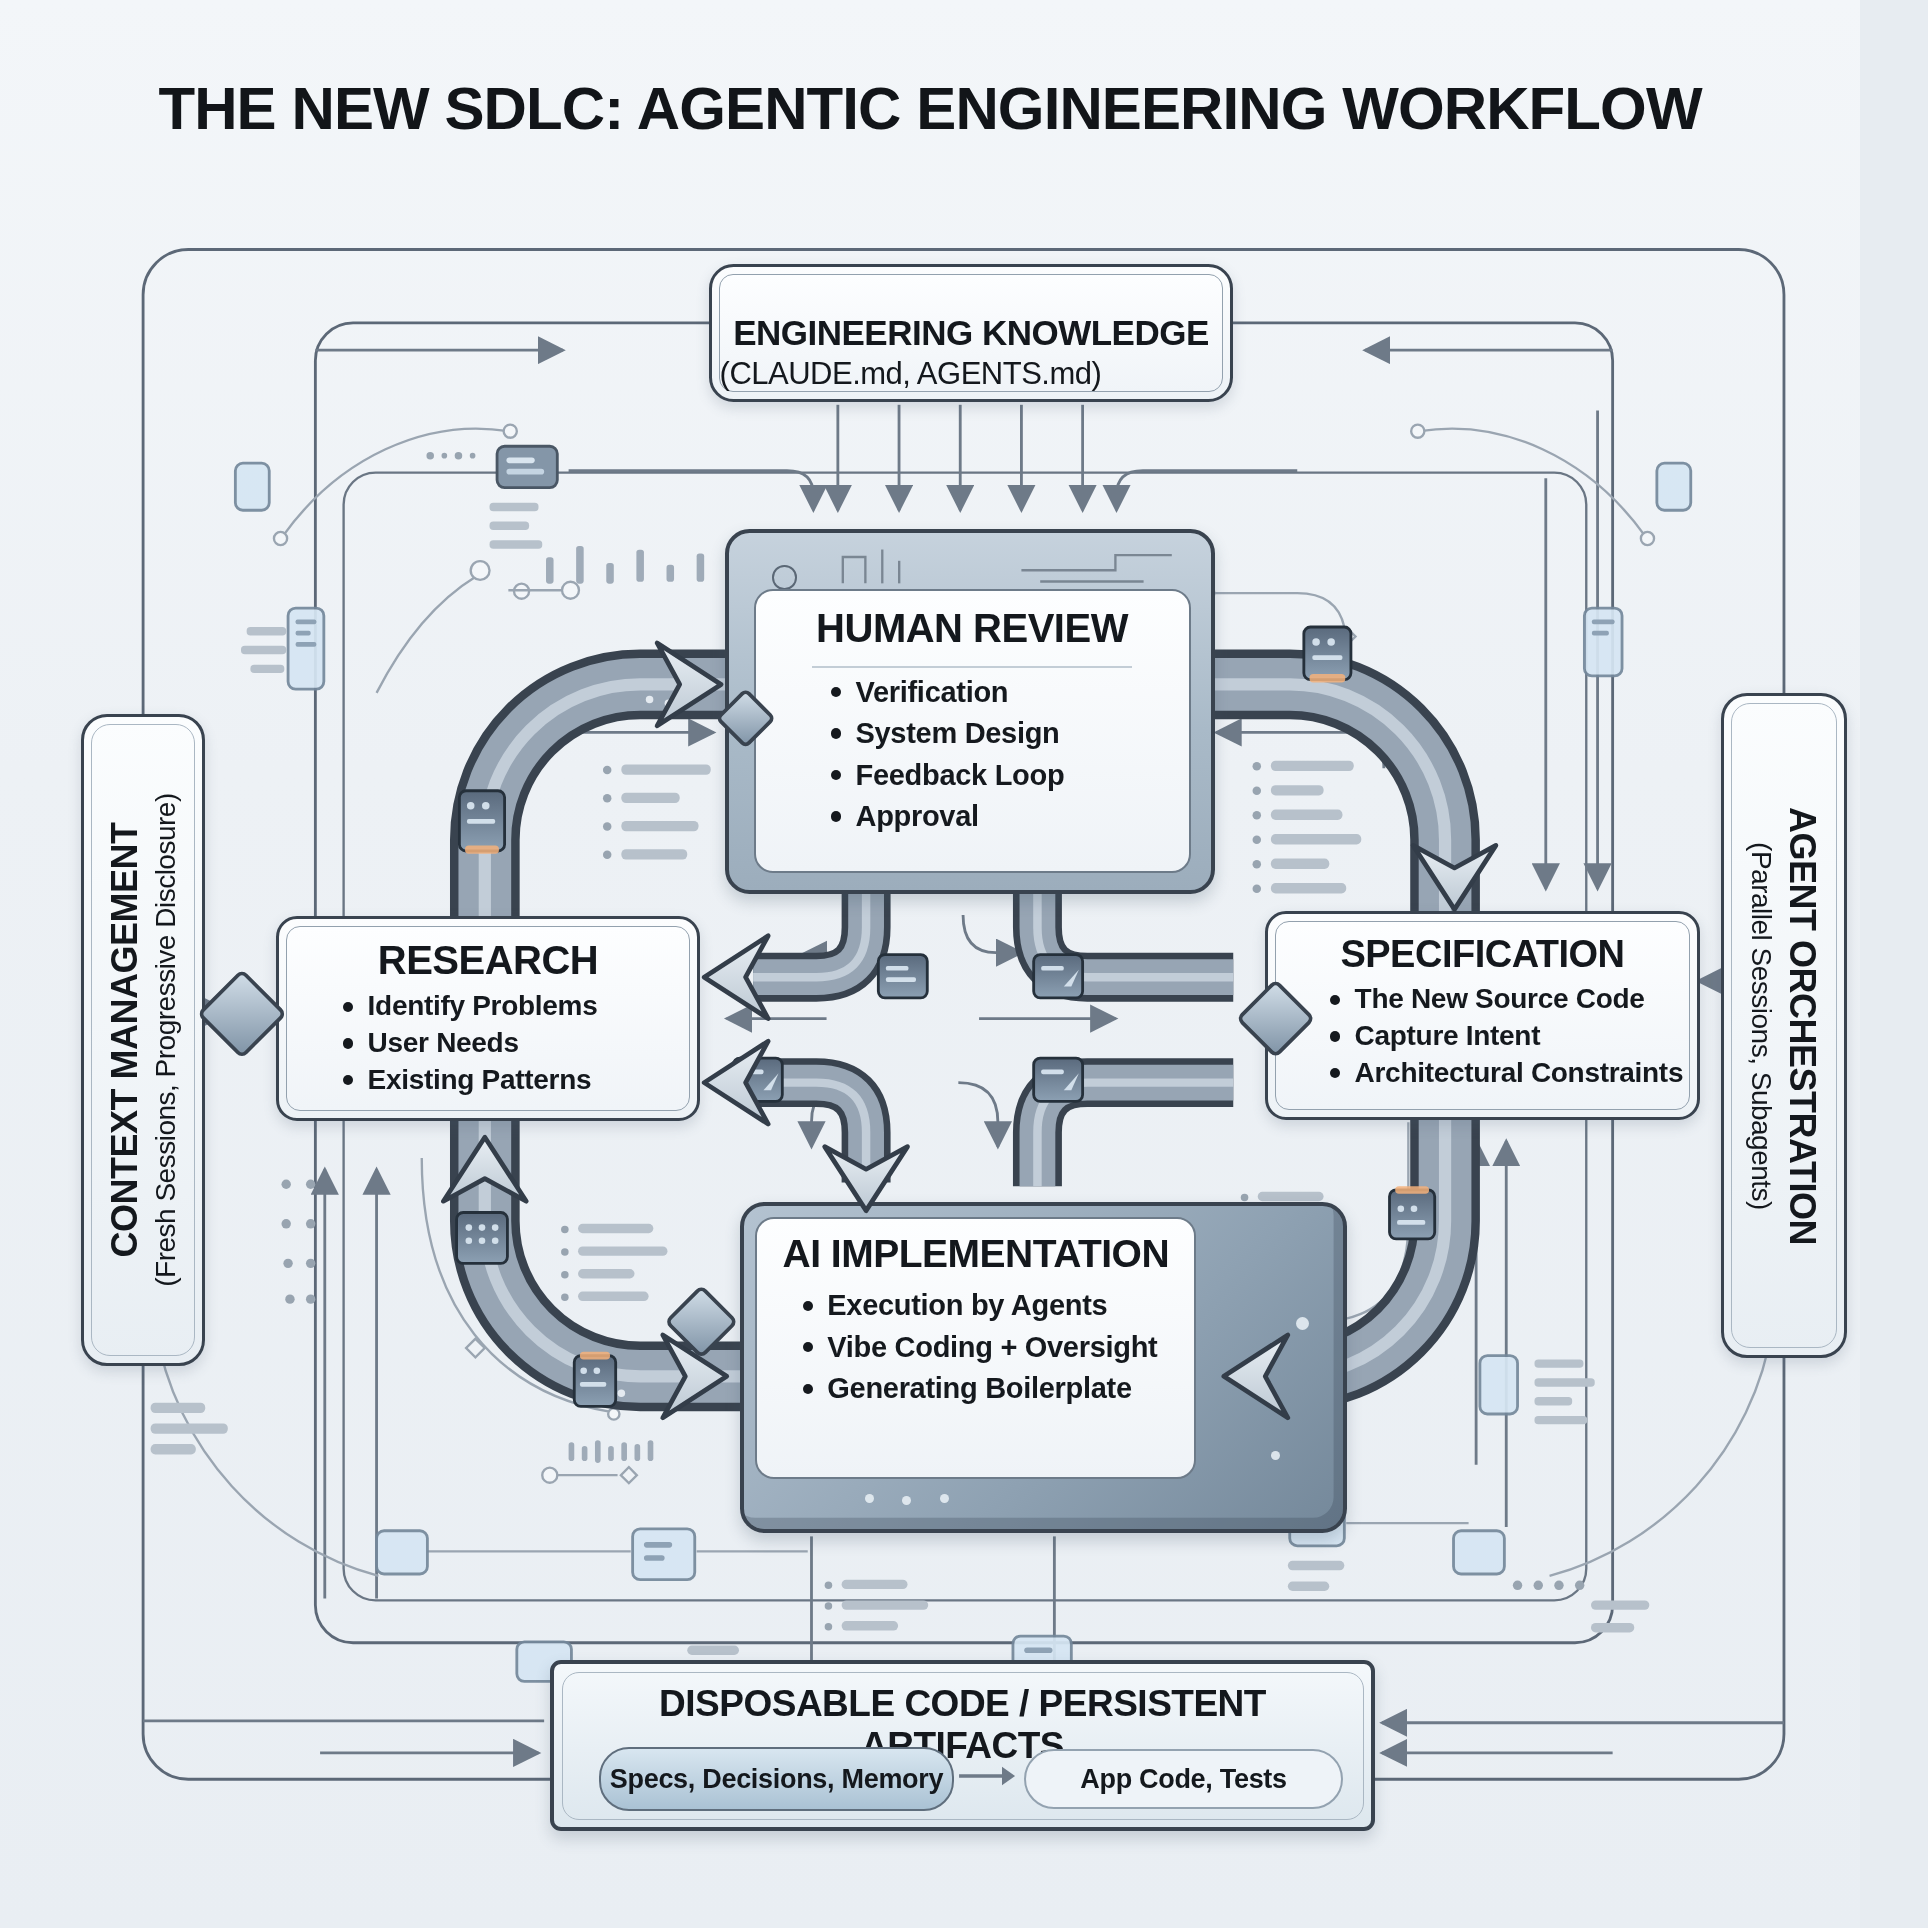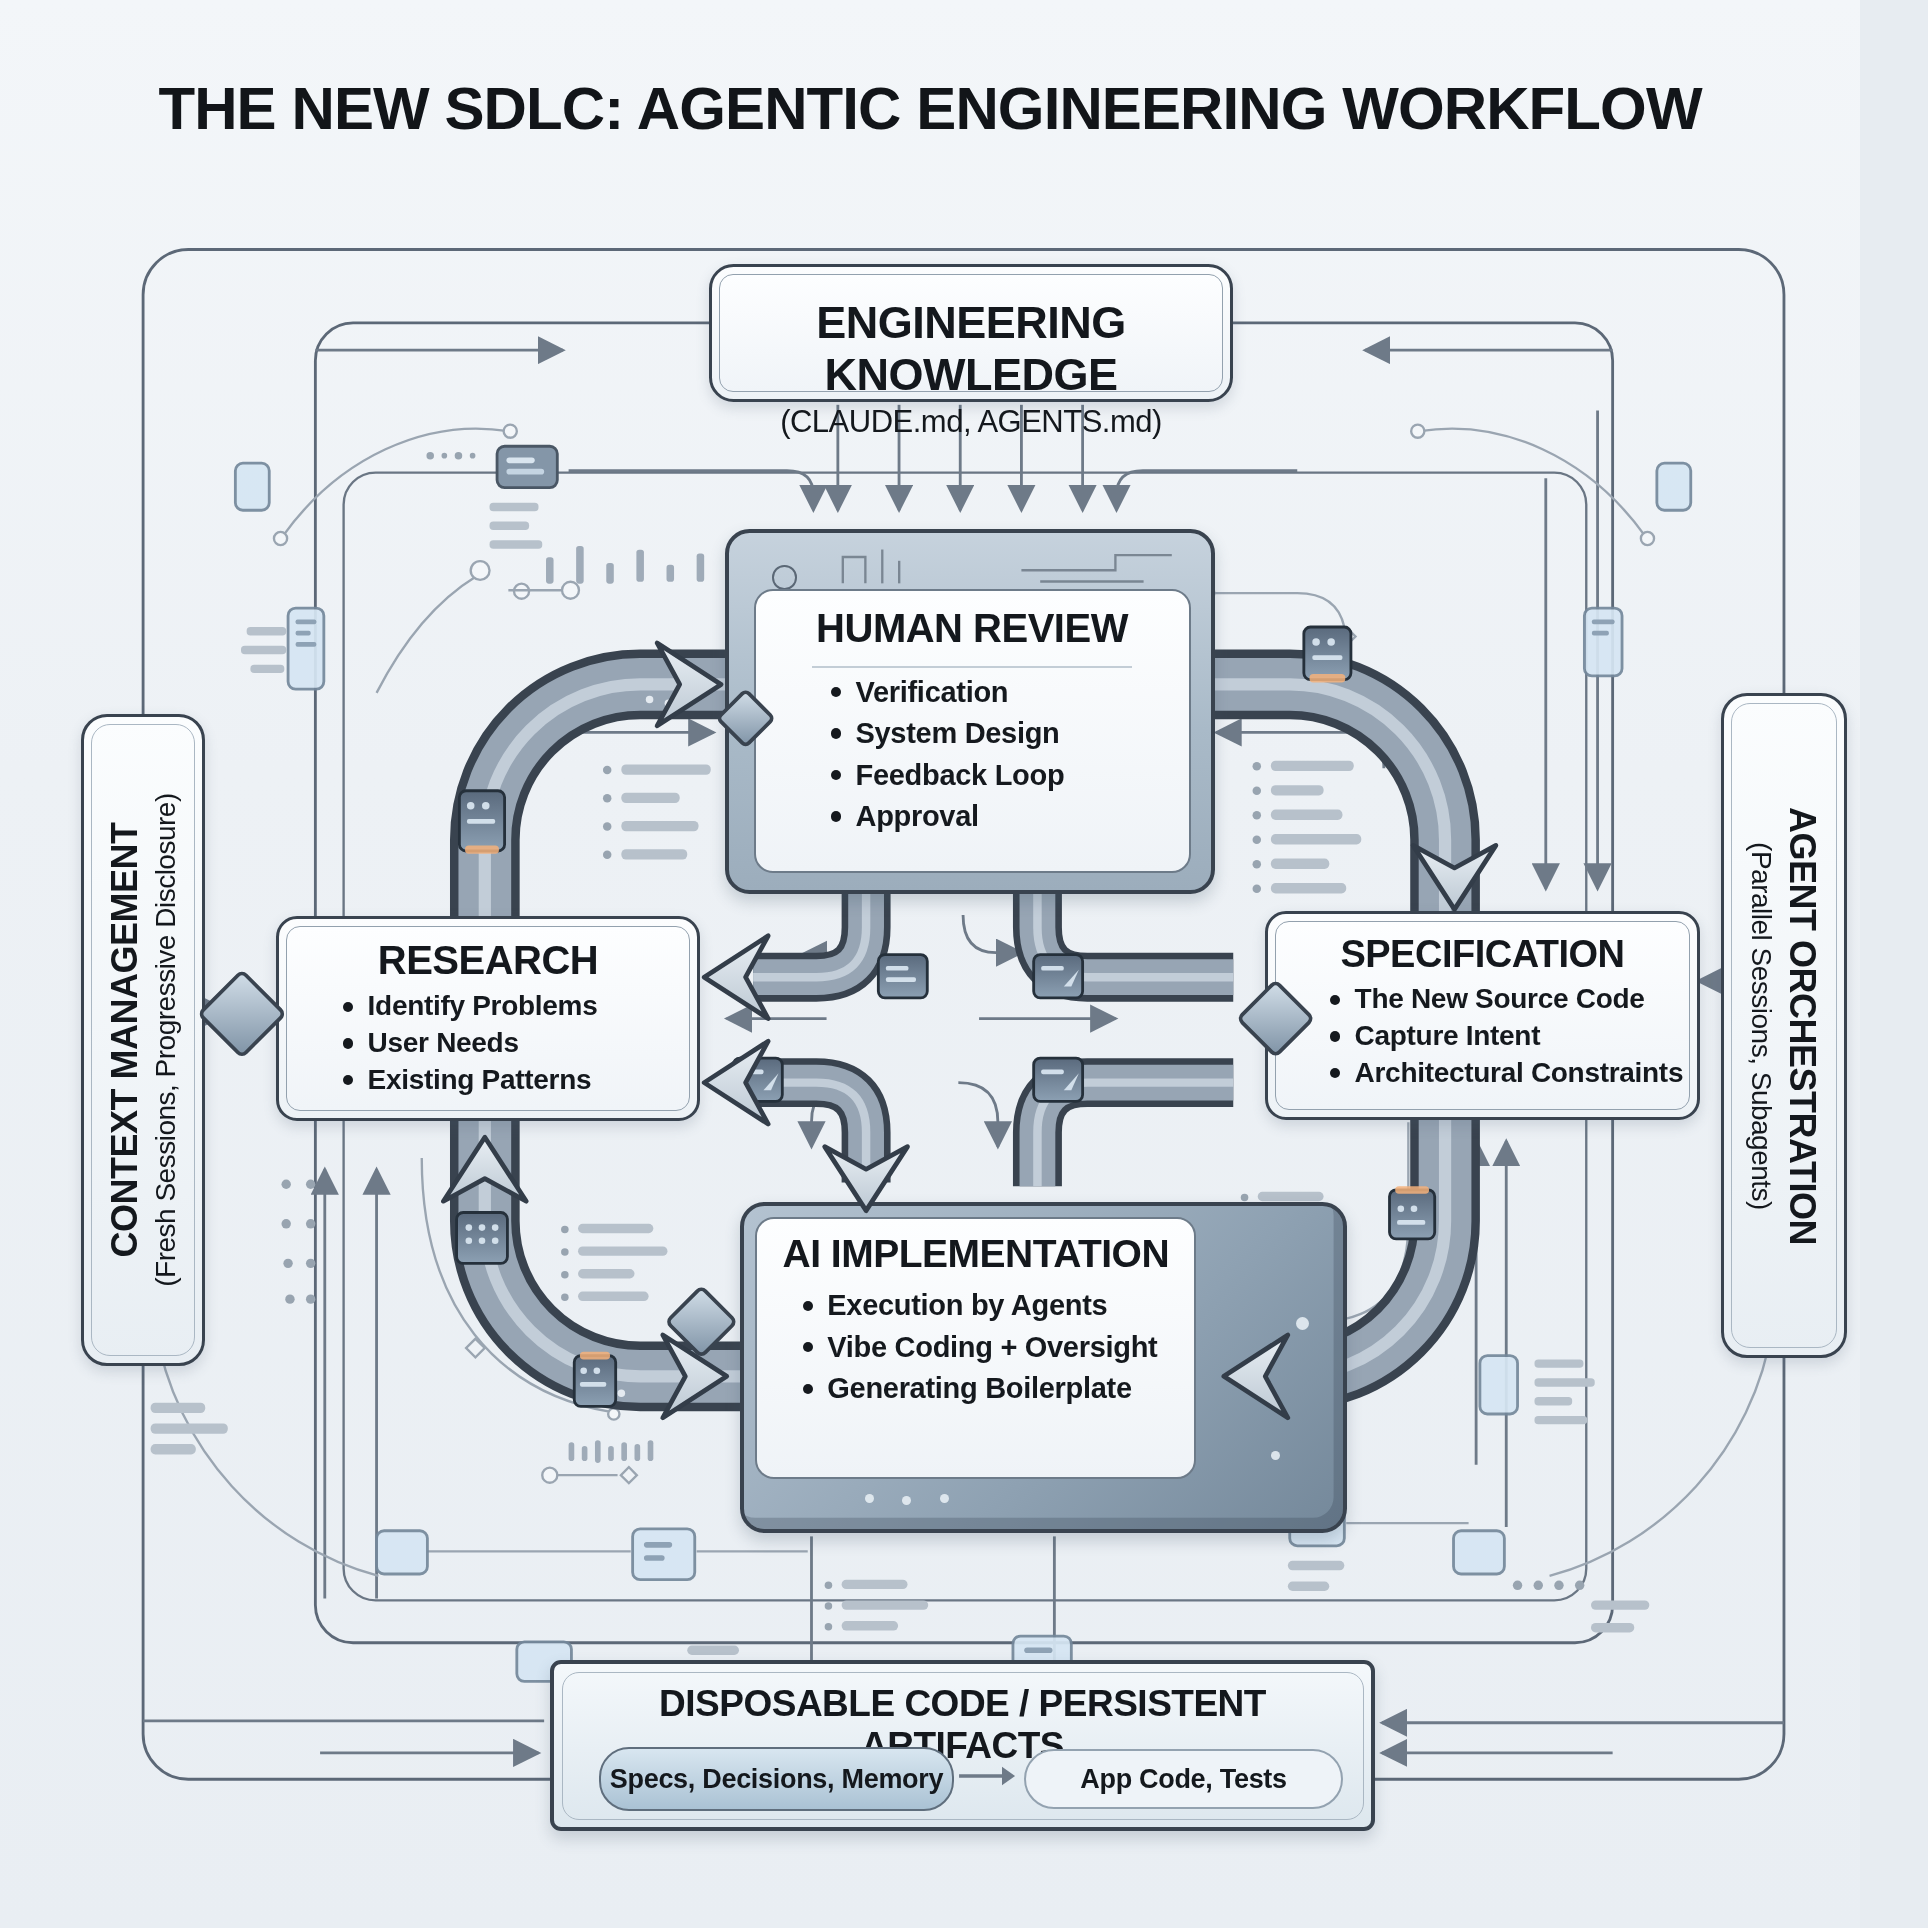--- a/index.html
+++ b/index.html
@@ -17,22 +17,22 @@
     box-shadow:0 5.6px 13px rgba(70,90,110,.18);}
   .node-inner{position:absolute;left:6.6px;top:6.6px;right:6.6px;bottom:6.6px;border:1.9px solid #93a1ae;
     border-radius:14px;background:linear-gradient(180deg,#fdfeff,#f0f4f8);}
   .node-title{text-align:center;font-weight:700;letter-spacing:-0.5px;}
   ul.bullets{margin:0;padding:0;list-style:none;}
   ul.bullets li{position:relative;font-weight:700;letter-spacing:-0.3px;color:#15191e;}
   ul.bullets li::before{content:"";position:absolute;left:-24.5px;top:11.3px;width:10.4px;height:10.4px;border-radius:50%;background:#15191e;}
 
   
   #ek{left:709px;top:264px;width:524px;height:138px;border-radius:24.5px;}
-  #ek .node-title{margin-top:22px;font-size:45px;}
-  #ek .sub{text-align:center;font-size:31px;margin-top:3.8px;font-weight:400;letter-spacing:-0.5px;}
+  #ek .node-title{margin-top:38px;font-size:35px;}
+  #ek .sub{text-align:left;font-size:31px;margin-top:3.8px;font-weight:400;letter-spacing:-0.5px;}
 
   
   #hr-frame{left:725px;top:529px;width:490px;height:365px;border:4.7px solid #39434f;border-radius:24.5px;
     background:linear-gradient(180deg,#c6d2dd 0%,#a9bac8 55%,#9cadbc 100%);box-shadow:0 7.5px 15px rgba(60,80,100,.22);padding-left:24px;}
   #hr-screw{left:43px;top:32px;width:24.5px;height:24.5px;border:2.8px solid #5b6876;border-radius:50%;}
   #hr-panel{left:24.5px;top:56px;width:437px;height:284px;border:2.8px solid #6d7b89;border-radius:19px;
     background:linear-gradient(180deg,#fdfeff,#eff3f7);}
   #hr-panel .node-title{margin-top:15px;font-size:40px;}
   #hr-divider{left:56px;top:75px;width:320px;height:1.9px;background:#c3cdd6;}
   #hr-panel ul{margin-top:24.5px;padding-left:100px;font-size:29px;}

